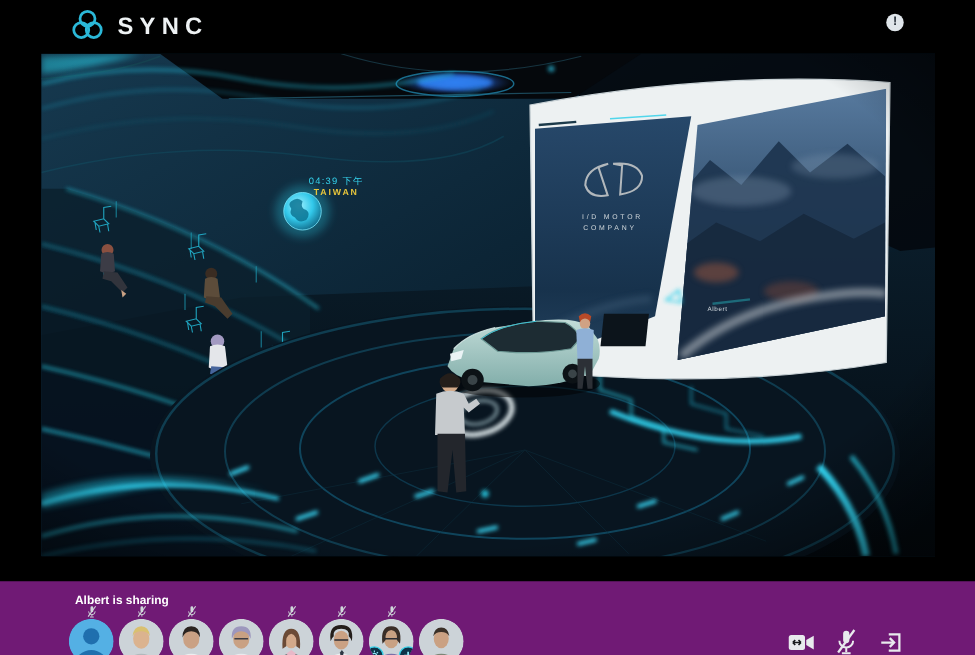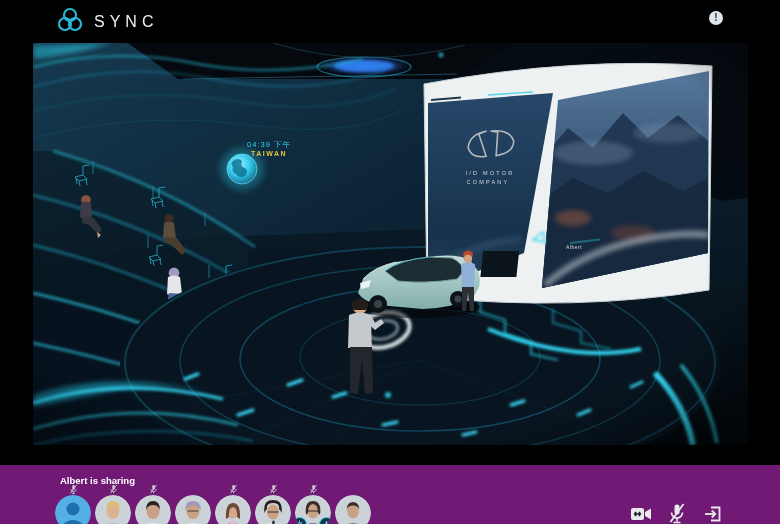--- a/index.html
+++ b/index.html
@@ -2,21 +2,21 @@
 <html><head>
 <meta charset="utf-8">
 <style>
   html,body{margin:0;padding:0;background:#000;width:780px;height:524px;overflow:hidden;
     font-family:"Liberation Sans",sans-serif;position:relative;}
   .stage-root{position:absolute;inset:0;width:780px;height:524px;background:#000;}
 
   
   .topbar{position:absolute;left:0;top:0;width:780px;height:43px;background:#000;}
   .brand{position:absolute;left:56px;top:6px;display:flex;align-items:center;gap:10px;}
-  .brand-title{color:#eef2f4;font-size:16px;letter-spacing:5px;font-weight:400;padding-top:3px;}
+  .brand-title{color:#eef2f4;font-size:19px;letter-spacing:5px;font-weight:700;padding-top:3px;}
   .info-btn{position:absolute;left:709px;top:11px;width:14px;height:14px;border-radius:50%;
     background:#dfe5ea;color:#232c36;font-size:10px;font-weight:bold;text-align:center;
     line-height:14px;cursor:pointer;}
 
   
   .viewport{position:absolute;left:33px;top:43px;width:715px;height:402px;overflow:hidden;
     background:#0a2231;}
   .viewport svg{display:block;}
 
   

